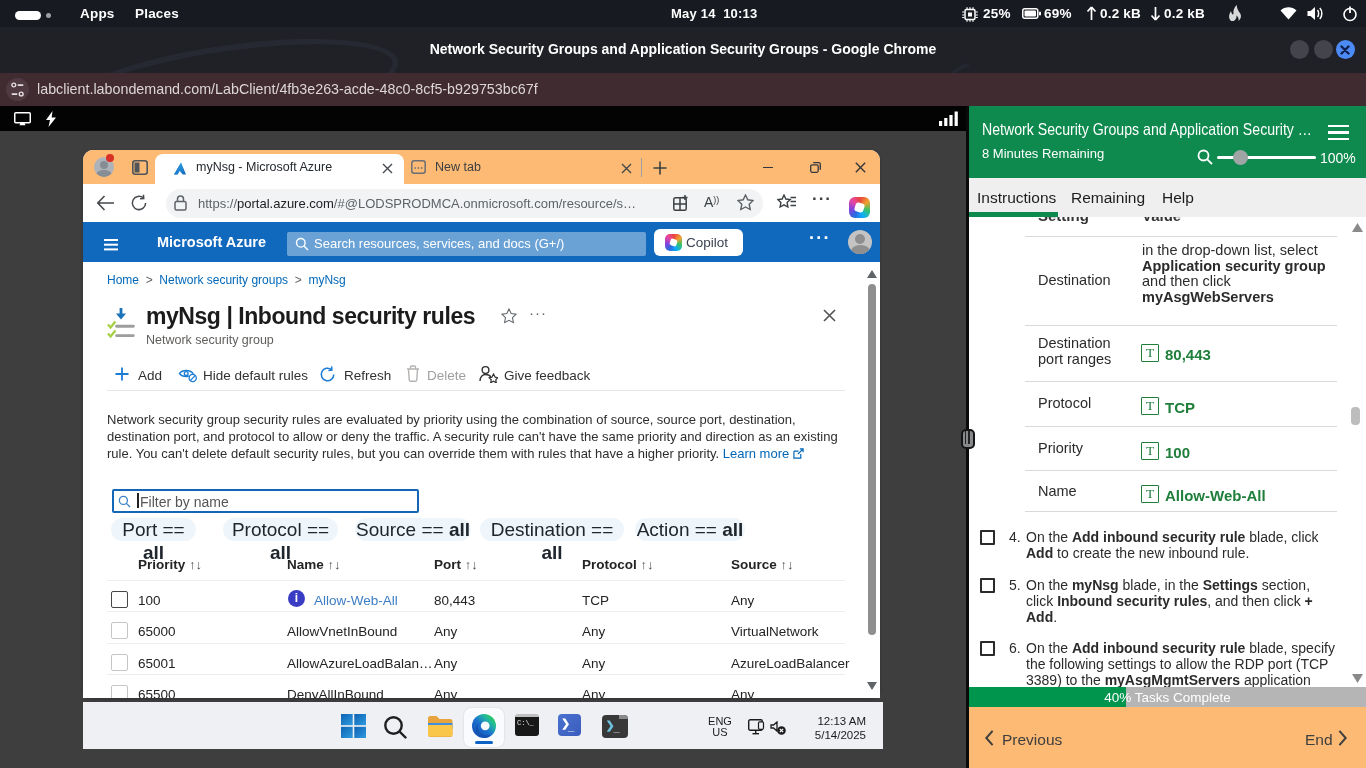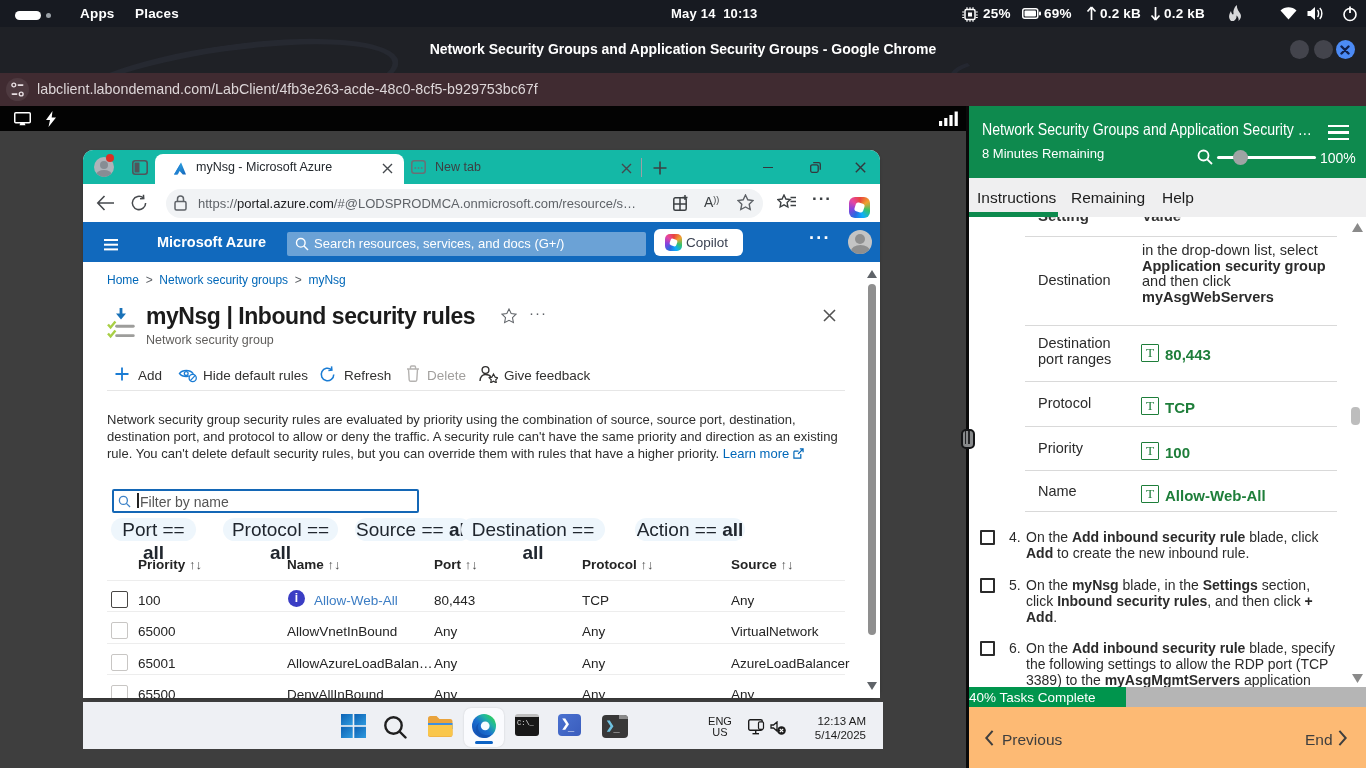--- a/index.html
+++ b/index.html
@@ -31,35 +31,35 @@
   #divhandle:before { content:""; position:absolute; left:2px; top:0.5px; width:1.6px; height:13px; background:#232426; }
   #divhandle:after { content:""; position:absolute; left:5.5px; top:0.5px; width:1.6px; height:13px; background:#232426; }
 
   
   #panel { left:969px; top:106px; width:397px; height:662px; background:#fff; }
   #phead { position:absolute; left:0; top:0; width:397px; height:72px; background:#0e8a4e; color:#fff; }
   #ptabs { position:absolute; left:0; top:72px; width:397px; height:39px; background:#efeff0; color:#1d1d1d; }
   #ptabs .tab { position:absolute; top:11px; font-size:15.5px; }
   #pprog { position:absolute; left:0; top:581px; width:397px; height:20px; background:#b5b5b5; }
   #pprog .fill { position:absolute; left:0; top:0; width:157px; height:20px; background:#00954d; }
-  #pprog .lbl { position:absolute; left:0; top:3px; width:100%; color:#fff; font-size:13.5px; }
+  #pprog .lbl { position:absolute; left:0; top:3px; width:100%; text-align:center; color:#fff; font-size:13.5px; }
   #pfoot { position:absolute; left:0; top:601px; width:397px; height:61px; background:#fdba74; color:#3e3e3e; }
   #pcontent { position:absolute; left:0; top:111px; width:397px; height:470px; background:#fff; overflow:hidden; color:#333; }
   .hline { position:absolute; left:56px; width:312px; height:1px; background:#d9d9d9; }
   .setlbl { position:absolute; left:69px; font-size:14.5px; color:#2b2b2b; }
   .setval { position:absolute; left:173px; font-size:14.5px; color:#2b2b2b; }
   .tico { position:absolute; width:18px; height:18px; border:1.2px solid #1e7e3a; border-radius:1px; color:#1e7e3a; font-size:13.5px; text-align:center; line-height:16px; font-family:'Liberation Serif',serif; }
   .gval { position:absolute; font-size:15px; font-weight:bold; color:#1e7e3a; }
   .chk { position:absolute; left:11px; width:15px; height:15px; border:2px solid #2b2b2b; border-radius:1px; background:#fff; }
   .item { position:absolute; left:40px; width:357px; font-size:14px; color:#2b2b2b; }
   .item .ln { position:absolute; white-space:nowrap; }
 
   
   #edge { left:83px; top:150px; width:797px; height:548px; background:#fff; border-radius:10px; box-shadow:0 1px 3px rgba(0,0,0,0.22); }
-  #tabstrip { position:absolute; left:0; top:0; width:797px; height:34px; background:#14b8a6; border-radius:10px 10px 0 0; }
+  #tabstrip { position:absolute; left:0; top:0; width:797px; height:34px; background:#fdba74; border-radius:10px 10px 0 0; }
   #etoolbar { position:absolute; left:0; top:34px; width:797px; height:38px; background:#fff; }
   #azbar { position:absolute; left:0; top:72px; width:797px; height:40px; background:#1169bd; }
   #econtent { position:absolute; left:0; top:112px; width:797px; height:436px; background:#fff; overflow:hidden; }
 
   
   #taskbar { left:83px; top:702px; width:800px; height:47px; background:#eef0f4; }
 
   .pill { position:absolute; top:256px; height:23px; background:#eef6fc; border-radius:11.5px; font-size:19px; color:#20262e; text-align:center; line-height:23px; }
   .th { position:absolute; top:295px; font-size:13.5px; font-weight:bold; color:#242424; }
   .th .sort { font-weight:normal; color:#4a4a4a; font-size:13px; }
@@ -422,21 +422,21 @@
       <svg style="position:absolute;left:35px;top:233px;" width="13" height="13" viewBox="0 0 14 14">
           <circle cx="5.8" cy="5.8" r="4.3" fill="none" stroke="#3c82c8" stroke-width="1.4"></circle>
           <path d="M9 9 L13 13" stroke="#3c82c8" stroke-width="1.4"></path>
         </svg>
       <div style="position:absolute;left:54px;top:231px;width:1.5px;height:15px;background:#222;"></div>
       <div style="position:absolute;left:57px;top:232px;font-size:14px;color:#555;">Filter by name</div>
 
       <div class="pill" style="left:28px;width:85px;">Port == <b>all</b></div>
       <div class="pill" style="left:140px;width:115px;">Protocol == <b>all</b></div>
       <div class="pill" style="left:272px;width:116px;">Source == <b>all</b></div>
-      <div class="pill" style="left:378px;width:144px;">Destination == <b>all</b></div>
+      <div class="pill" style="left:397px;width:144px;">Destination == <b>all</b></div>
       <div class="pill" style="left:552px;width:110px;">Action == <b>all</b></div>
 
       <div class="th" style="left:55px;">Priority <span class="sort">↑↓</span></div>
       <div class="th" style="left:204px;">Name <span class="sort">↑↓</span></div>
       <div class="th" style="left:351px;">Port <span class="sort">↑↓</span></div>
       <div class="th" style="left:499px;">Protocol <span class="sort">↑↓</span></div>
       <div class="th" style="left:648px;">Source <span class="sort">↑↓</span></div>
       <div style="position:absolute;left:24px;top:318px;width:738px;height:1px;background:#ededed;"></div>
 
       <div class="rchk" style="top:329px;border-color:#484644;border-width:1.5px;"></div>

